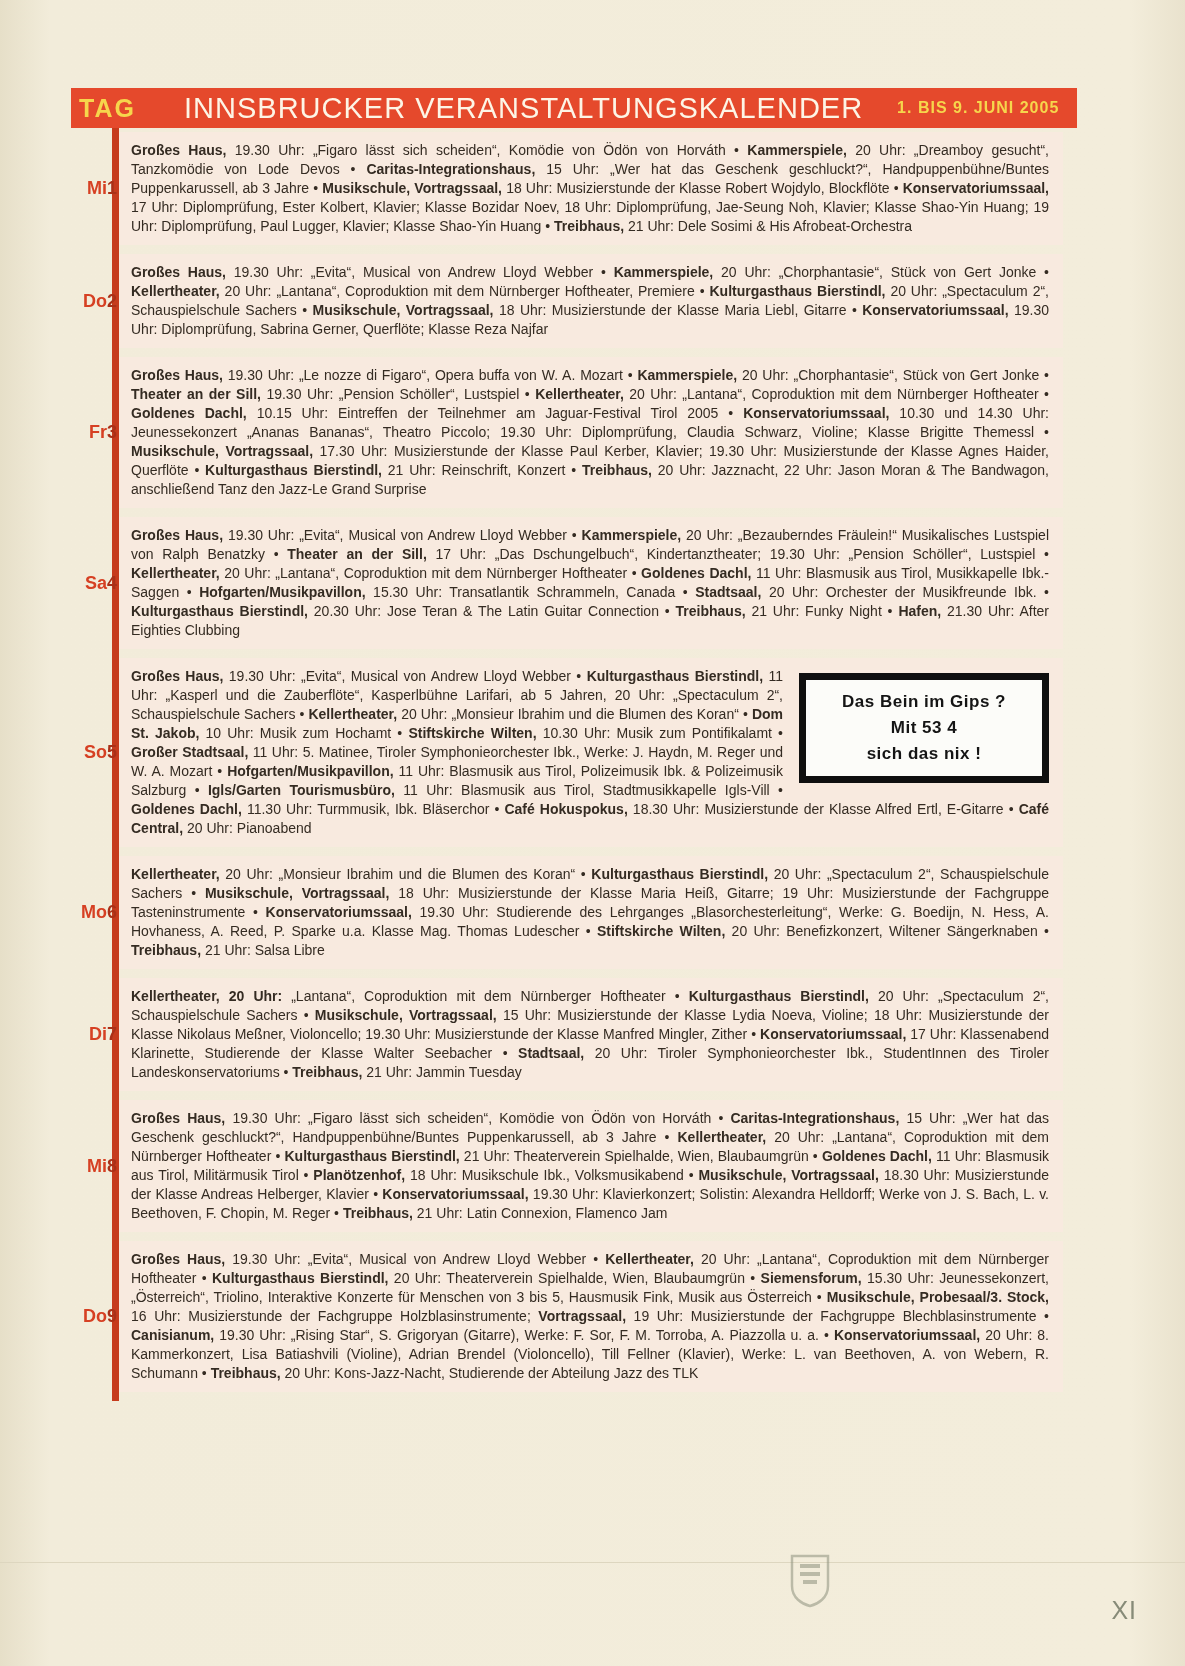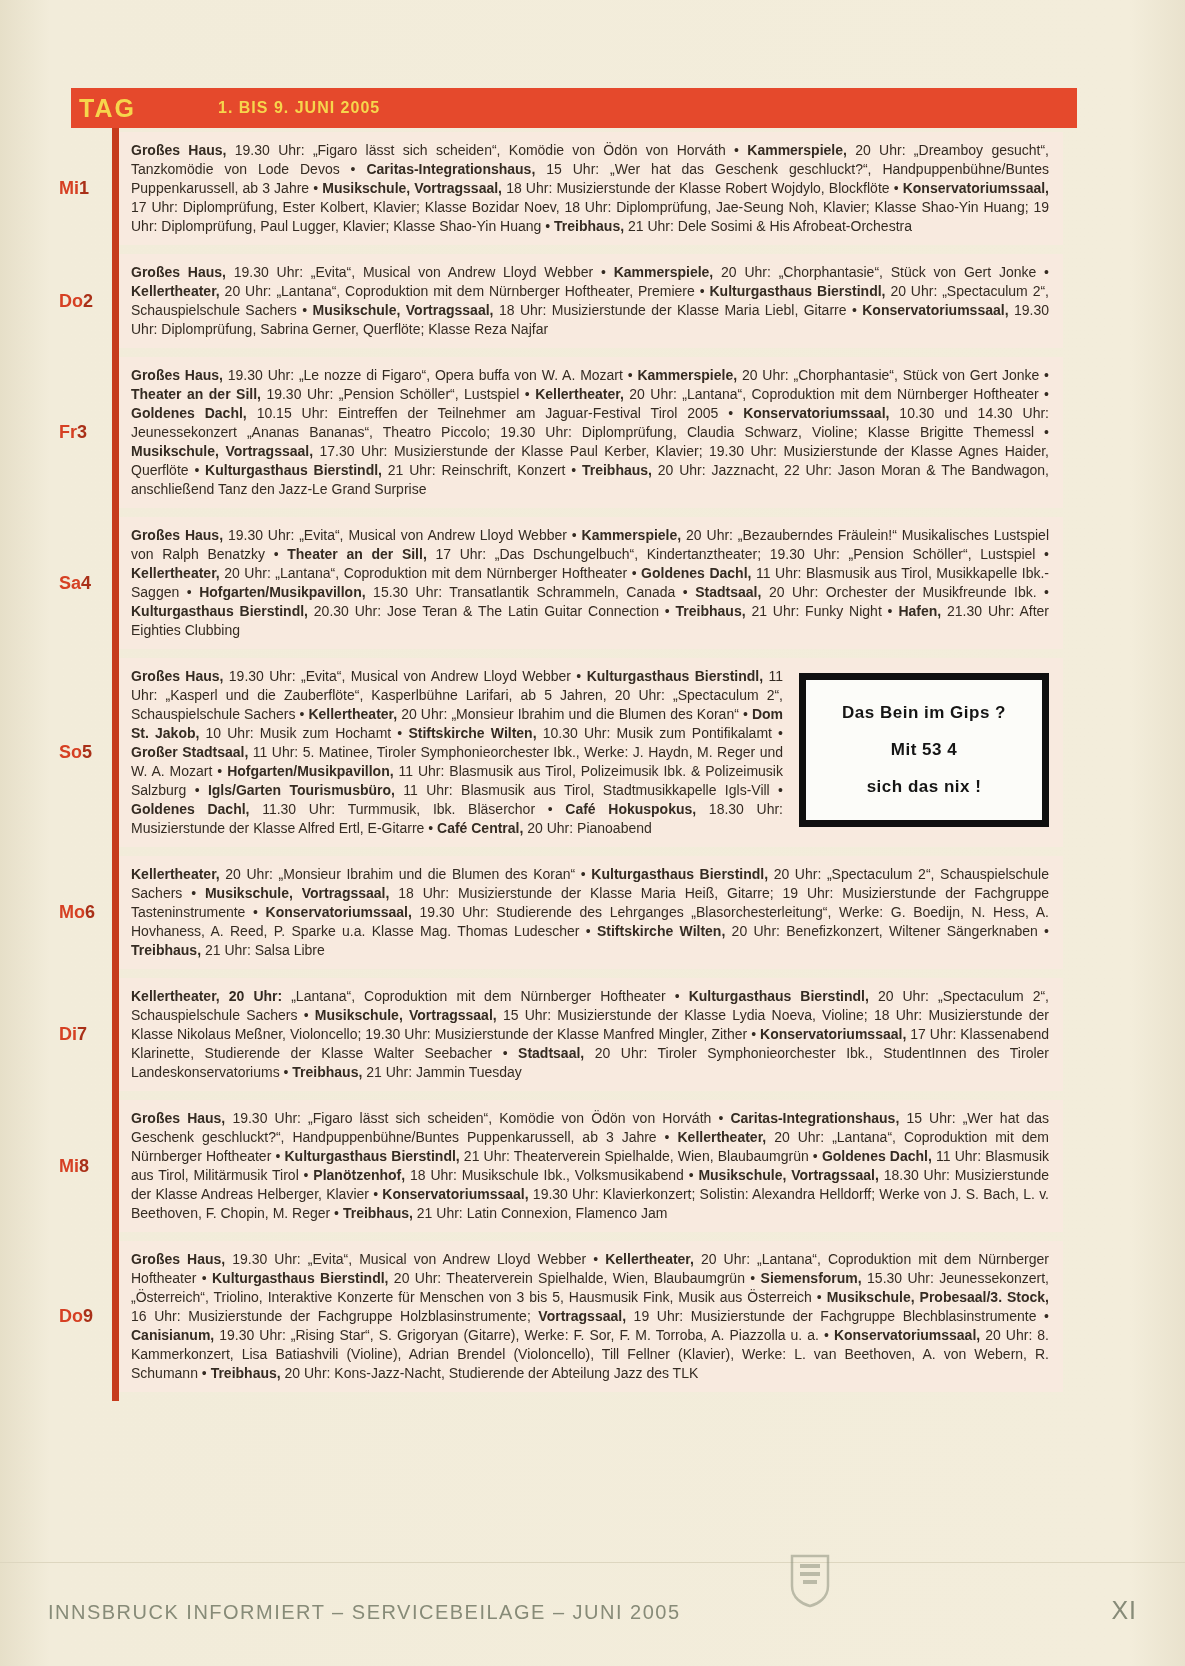--- a/index.html
+++ b/index.html
@@ -12,42 +12,43 @@
     position:absolute;left:71px;top:88px;width:1006px;height:40px;
     background:var(--header-red,#e5492c);display:flex;align-items:center;box-sizing:border-box;
     padding:0 10px 0 8px;
   }
   .tag-label{color:var(--yellow,#f6d64c);font-size:25px;font-weight:bold;letter-spacing:2px;width:105px;flex:none;}
   .kal-title{color:#fdf5e6;font-size:29px;font-weight:normal;letter-spacing:1px;white-space:nowrap;}
   .date-range{color:var(--yellow,#f6d64c);font-size:16px;font-weight:bold;letter-spacing:1px;margin-left:34px;white-space:nowrap;}
   .content{position:absolute;left:57px;top:132px;width:1006px;}
   .red-rule{position:absolute;left:55px;top:-4px;bottom:0;width:7px;background:var(--rule-red,#c63b1d);}
   .day-row{display:flex;margin-bottom:9px;position:relative;}
-  .day-col{width:62px;flex:none;align-self:center;display:flex;align-items:center;justify-content:flex-start;box-sizing:border-box;padding:0 6px 0 2px;}
+  .day-col{width:62px;flex:none;align-self:center;display:flex;align-items:center;justify-content:flex-end;box-sizing:border-box;padding:0 6px 0 2px;}
   .day-name{color:var(--day-red,#d64023);font-weight:bold;font-size:18px;}
   .day-number{color:#a93018;font-weight:bold;font-size:18px;position:relative;z-index:2;margin-right:-4px;}
   .event-text{
     flex:1;background:var(--block-bg,#f8eadf);padding:9px 14px 9px 12px;
     font-size:14px;line-height:19px;color:#342b22;text-align:justify;box-sizing:border-box;
   }
   .event-text span.vb{font-weight:bold;}
   .ad-box{float:right;width:250px;margin:6px 0 6px 16px;background:#0f0f0f;padding:7px;box-sizing:border-box;}
   .ad-inner{background:#fcfcf9;padding:9px 4px;text-align:center;}
-  .ad-line{margin:11px;font-weight:bold;font-size:17px;line-height:26px;color:#151515;letter-spacing:.5px;}
+  .ad-line{margin:0;font-weight:bold;font-size:17px;line-height:26px;color:#151515;letter-spacing:.5px;}
   .scan-line{position:absolute;left:0;top:1562px;width:1185px;height:1px;background:#ddd6bf;}
   .footer{position:absolute;left:48px;top:1596px;width:1089px;display:flex;align-items:baseline;color:var(--footer-gray,#878b78);}
   .footer-left{font-size:20px;letter-spacing:1.5px;}
   .footer-page{margin-left:auto;font-size:25px;letter-spacing:1px;}
   .crest{position:absolute;left:788px;top:1552px;opacity:.55;}
 </style>
 </head>
 <body style="--header-red: #e5492c; --rule-red: #c63b1d; --day-red: #d64023; --block-bg: #f8eadf; --yellow: #f6d64c; --footer-gray: #878b78;">
 
 <div class="header-bar">
   <span class="tag-label">TAG</span>
+  <span class="kal-title">INNSBRUCKER VERANSTALTUNGSKALENDER</span>
   <span class="date-range">1. BIS 9. JUNI 2005</span>
 </div>
 
 <div class="content">
   <div class="red-rule"></div>
 
   <div class="day-row">
     <div class="day-col">
       <span class="day-name">Mi</span>
       <span class="day-number">1</span>
@@ -131,15 +132,14 @@
 <div class="crest">
   <svg width="44" height="56" viewBox="0 0 44 56">
     <path d="M4 4 h36 v30 c0 12 -10 18 -18 20 c-8 -2 -18 -8 -18 -20 z" fill="none" stroke="#8e927e" stroke-width="2.5"></path>
     <rect x="12" y="12" width="20" height="4" fill="#8e927e"></rect>
     <rect x="12" y="20" width="20" height="4" fill="#8e927e"></rect>
     <rect x="15" y="28" width="14" height="4" fill="#8e927e"></rect>
   </svg>
 </div>
 
 <div class="footer">
-  <span class="footer-left">INNSBRUCK INFORMIERT – SERVICEBEILAGE – JUNI 2005</span>
   <span class="footer-page">XI</span>
 </div>
 
 </body></html>

